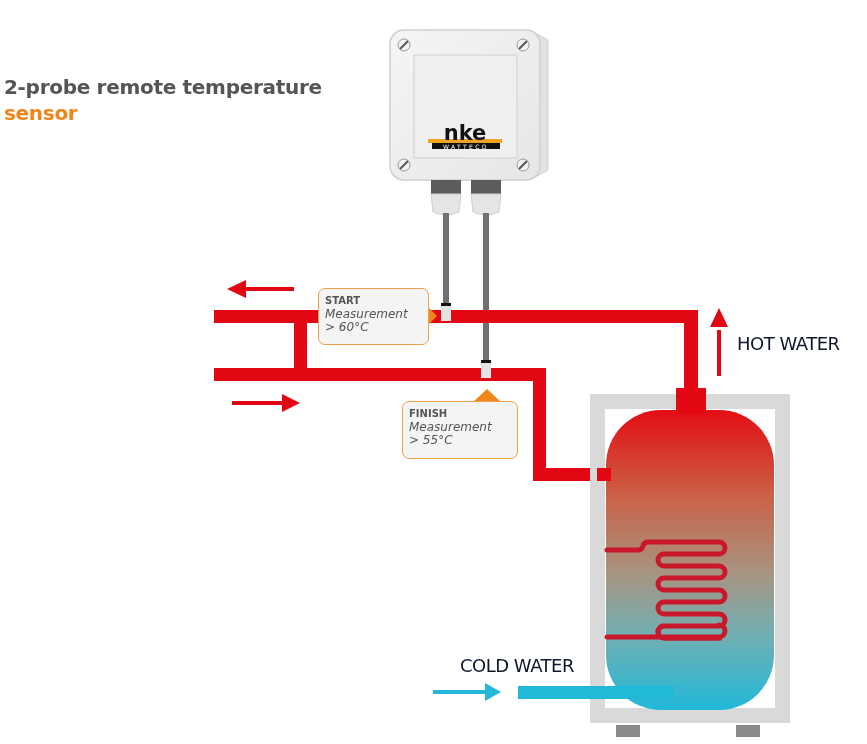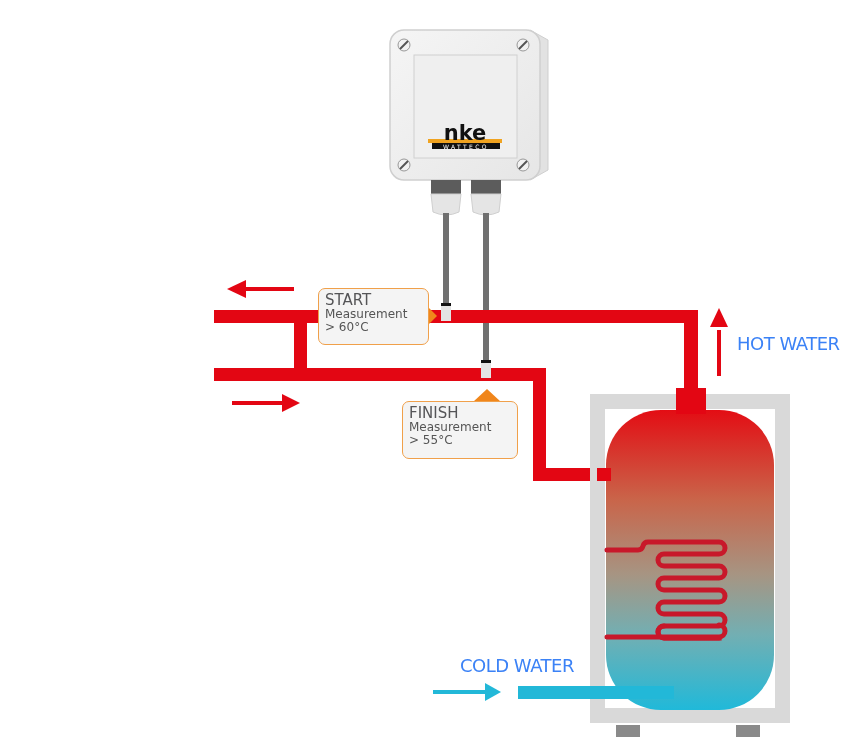--- a/index.html
+++ b/index.html
@@ -1,23 +1,23 @@
 <!DOCTYPE html>
 <html><head>
 <meta charset="utf-8">
 <style>
   html, body { margin:0; padding:0; background:#ffffff; }
   body { width:867px; height:744px; position:relative; overflow:hidden; font-family:"DejaVu Sans", sans-serif; }
   #stage { position:absolute; left:0; top:0; width:867px; height:744px; }
   .title { position:absolute; left:4px; top:74px; font-family:"DejaVu Sans", sans-serif; font-weight:bold; font-size:20px; line-height:26px; color:#555557; letter-spacing:-0.3px; }
   .title .accent { color:#f0861b; display:block; }
-  .label-big { position:absolute; font-family:"DejaVu Sans", sans-serif; font-size:18px; color:#3b82f6; letter-spacing:-0.5px; }
+  .label-big { position:absolute; font-family:"DejaVu Sans", sans-serif; font-size:18px; color:#0f172a; letter-spacing:-0.5px; }
   .callout { position:absolute; background:#f4f4f4; border:1.5px solid #f0a04a; border-radius:7px; padding:4px 6px; box-sizing:border-box; font-family:"DejaVu Sans", sans-serif; color:#555; }
-  .callout .ct { font-weight:normal; font-size:15px; line-height:15px; color:#555557; }
-  .callout .cl { font-size:12px; line-height:13px; color:#555; }
+  .callout .ct { font-weight:bold; font-size:10px; line-height:15px; color:#555557; }
+  .callout .cl { font-size:12px; line-height:13px; color:#555;font-style:italic; }
 </style>
 </head>
 <body>
 
 <div id="stage">
 
   <svg width="867" height="744" viewBox="0 0 867 744" style="position:absolute;left:0;top:0">
     <defs>
       <linearGradient id="tankGrad" x1="0" y1="0" x2="0" y2="1">
         <stop offset="0" stop-color="#e30d14"></stop>
@@ -124,20 +124,24 @@
       <polygon points="501,692 485,683 485,701" stroke="none"></polygon>
     </g>
 
     <polygon points="428,307 437,316 428,325" fill="#f0861b"></polygon>
     <polygon points="473,402 487,389 501,402" fill="#f0861b"></polygon>
 
     <text x="465" y="140" text-anchor="middle" font-family="DejaVu Sans, sans-serif" font-weight="bold" font-size="21" fill="#111">nke</text>
     <text x="466" y="148.5" text-anchor="middle" font-family="DejaVu Sans, sans-serif" font-size="6" letter-spacing="2.4" fill="#ffffff">WATTECO</text>
   </svg>
 
+  <div class="title">
+    <span>2-probe remote temperature</span>
+    <span class="accent">sensor</span>
+  </div>
 
   <div class="callout" style="left:318px;top:288px;width:111px;height:57px;">
     <div class="ct">START</div>
     <div class="cl">Measurement</div>
     <div class="cl">&gt; 60°C</div>
   </div>
 
   <div class="callout" style="left:402px;top:401px;width:116px;height:58px;">
     <div class="ct">FINISH</div>
     <div class="cl">Measurement</div>

